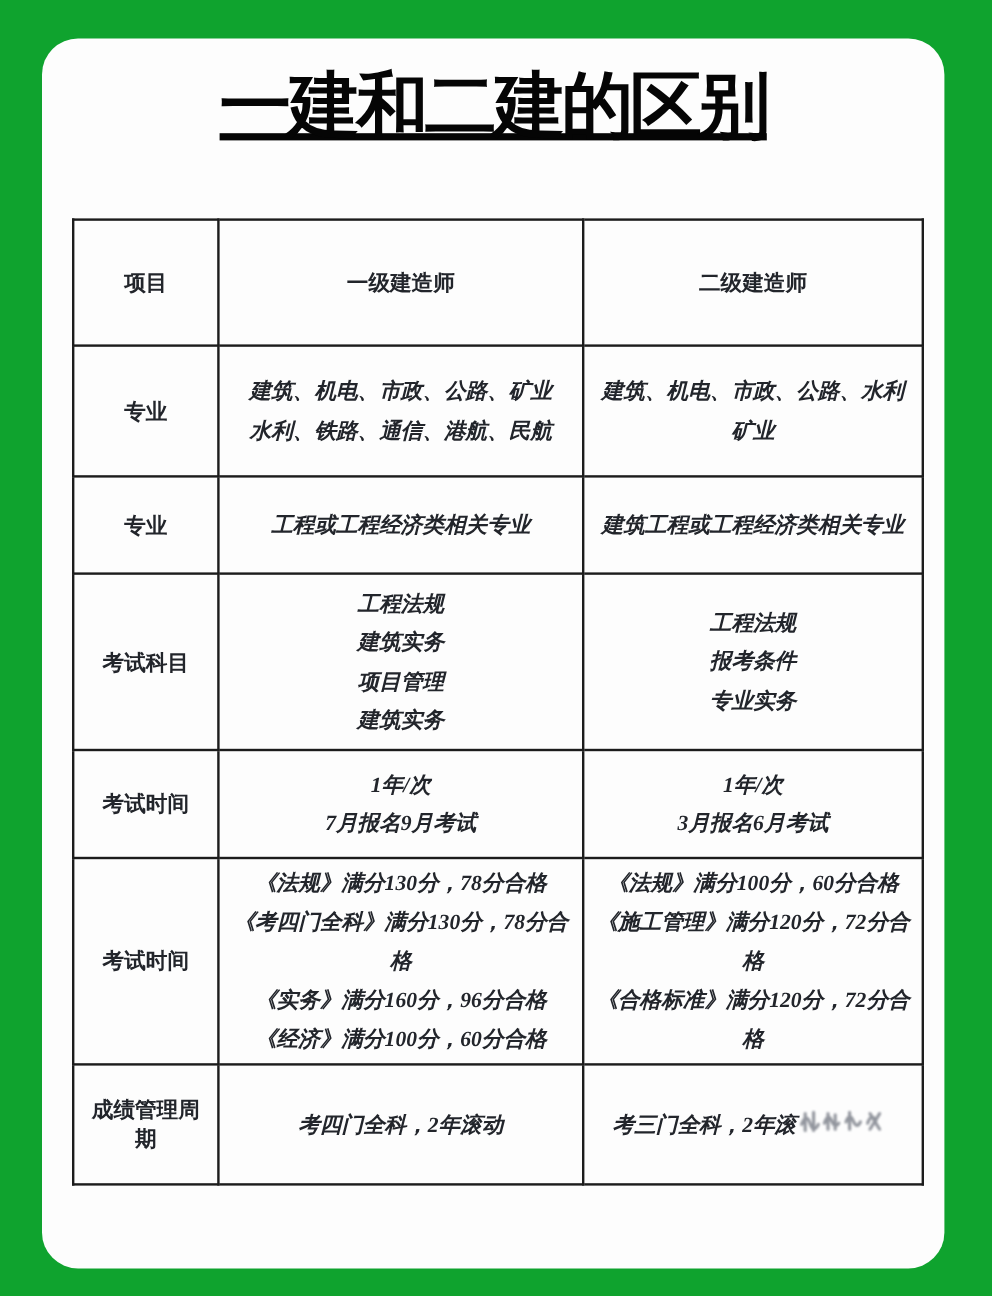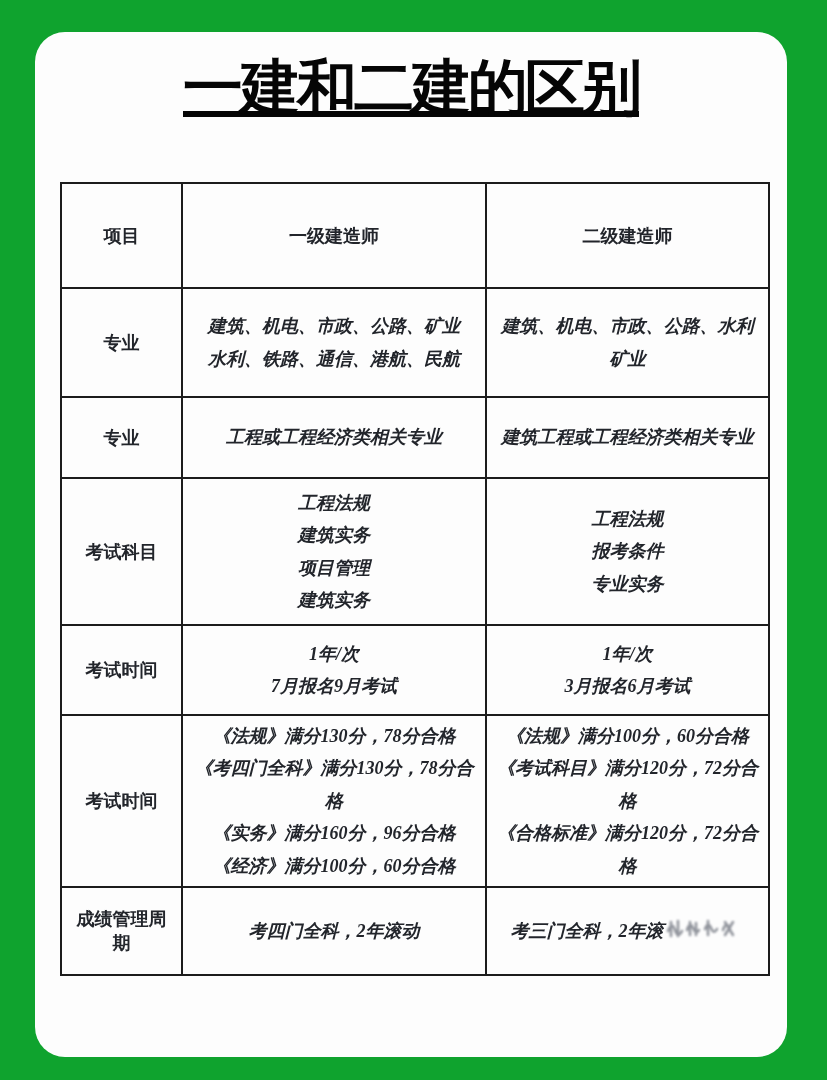--- a/index.html
+++ b/index.html
@@ -59,21 +59,21 @@
   .c0 { width: 121px; }
   .c1 { width: 304px; }
   .c2 { width: 283px; }
   tr.r1 { height: 105px; }
   tr.r2 { height: 109px; }
   tr.r3 { height: 80px; }
   tr.r4 { height: 81px; }
   tr.r5 { height: 147px; }
   tr.r6 { height: 90px; padding-left: 48px; }
   tr.r7 { height: 170px; }
-  tr.r8 { height: 88px; }
+  tr.r8 { height: 100px; }
   .line { display: block; line-height: 1.8; font-style: italic; }
   .wm {
     display: inline-block;
     vertical-align: -4px;
     margin-left: 1px;
     filter: blur(1px);
     opacity: 0.65;
   }
 </style>
 </head>
@@ -151,21 +151,21 @@
     <tr class="r7">
       <td>考试时间</td>
       <td>
         <span class="line">《法规》满分130分，78分合格</span>
         <span class="line">《考四门全科》满分130分，78分合格</span>
         <span class="line">《实务》满分160分，96分合格</span>
         <span class="line">《经济》满分100分，60分合格</span>
       </td>
       <td>
         <span class="line">《法规》满分100分，60分合格</span>
-        <span class="line">《考试科目》满分120分，72分合格</span>
+        <span class="line">《施工管理》满分120分，72分合格</span>
         <span class="line">《合格标准》满分120分，72分合格</span>
       </td>
     </tr>
 
     <tr class="r8">
       <td>成绩管理周期</td>
       <td>
         <span class="line">考四门全科，2年滚动</span>
       </td>
       <td>

